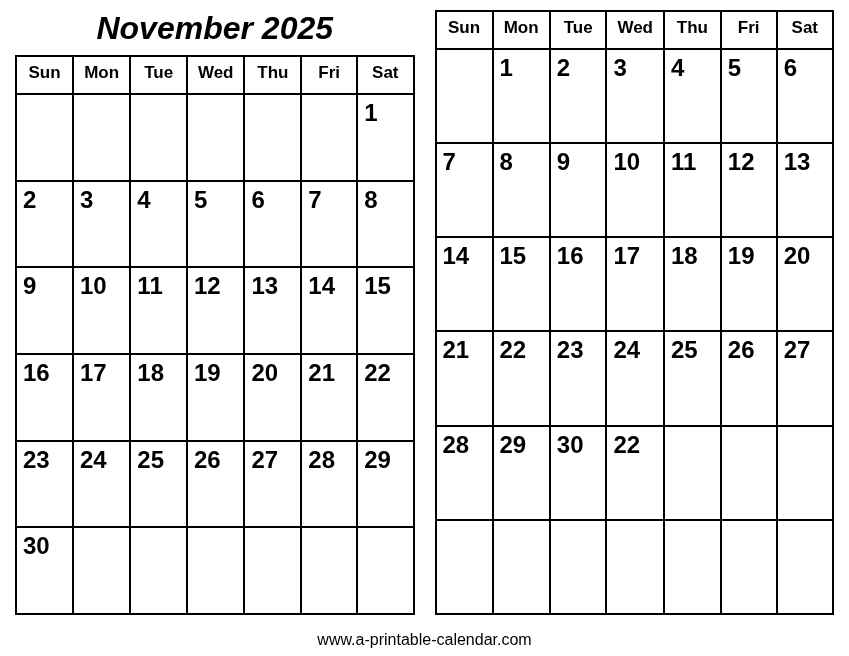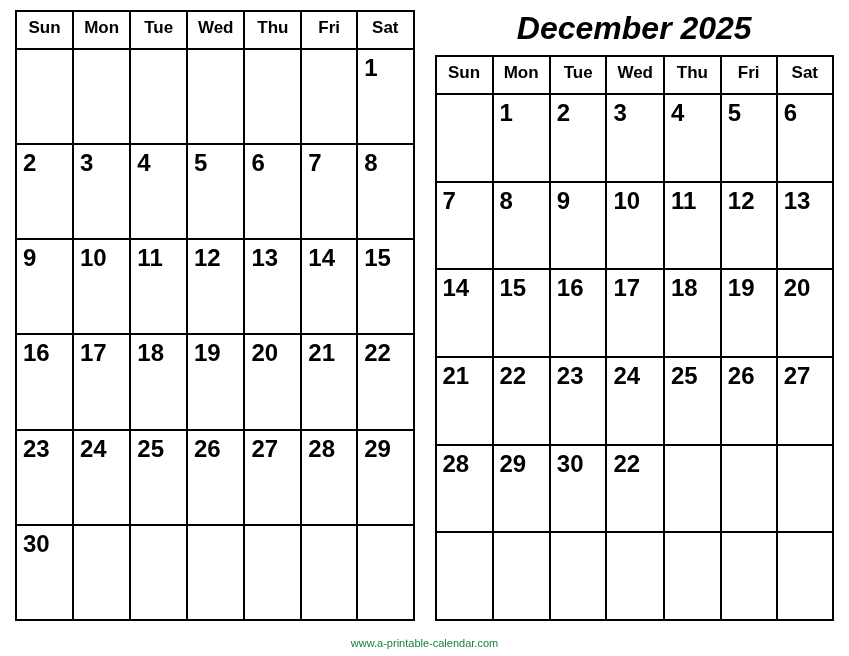--- a/index.html
+++ b/index.html
@@ -53,118 +53,118 @@
     .calendar-grid td {
       font-size: 24px;
       font-weight: bold;
       height: 72px;
       width: 58px;
     }
     .calendar-grid td.empty {
       
     }
     .footer {
-      font-size: 11px;
-      color: #15803d;
+      font-size: 16px;
+      color: #000000;
       text-align: center;
       margin-top: 16px;
       padding-bottom: 2px;
     }
   </style>
 </head>
 <body>
 
 <div class="calendars-container">
+
+  <div class="calendar">
+    <div class="calendar-title">November 2025</div>
+    <table class="calendar-grid">
+      <thead>
+        <tr>
+        <th>Sun</th>
+            <th>Mon</th>
+            <th>Tue</th>
+            <th>Wed</th>
+            <th>Thu</th>
+            <th>Fri</th>
+            <th>Sat</th>
+          </tr>
+      </thead>
+      <tbody id="november-body">
+      <tr>
+            <td class="empty"></td>
+            <td class="empty"></td>
+            <td class="empty"></td>
+            <td class="empty"></td>
+            <td class="empty"></td>
+            <td class="empty"></td>
+            <td>1</td>
+          </tr>
+          <tr>
+            <td>2</td>
+            <td>3</td>
+            <td>4</td>
+            <td>5</td>
+            <td>6</td>
+            <td>7</td>
+            <td>8</td>
+          </tr>
+          <tr>
+            <td>9</td>
+            <td>10</td>
+            <td>11</td>
+            <td>12</td>
+            <td>13</td>
+            <td>14</td>
+            <td>15</td>
+          </tr>
+          <tr>
+            <td>16</td>
+            <td>17</td>
+            <td>18</td>
+            <td>19</td>
+            <td>20</td>
+            <td>21</td>
+            <td>22</td>
+          </tr>
+          <tr>
+            <td>23</td>
+            <td>24</td>
+            <td>25</td>
+            <td>26</td>
+            <td>27</td>
+            <td>28</td>
+            <td>29</td>
+          </tr>
+          <tr>
+            <td>30</td>
+            <td class="empty"></td>
+            <td class="empty"></td>
+            <td class="empty"></td>
+            <td class="empty"></td>
+            <td class="empty"></td>
+            <td class="empty"></td>
+          </tr>
+        </tbody>
+    </table>
+  </div>
 
   <div class="calendar">
     <table class="calendar-grid">
       <thead>
         <tr>
         <th>Sun</th>
             <th>Mon</th>
             <th>Tue</th>
             <th>Wed</th>
             <th>Thu</th>
             <th>Fri</th>
             <th>Sat</th>
           </tr>
       </thead>
-      <tbody id="november-body">
-      <tr>
-            <td class="empty"></td>
-            <td class="empty"></td>
-            <td class="empty"></td>
-            <td class="empty"></td>
-            <td class="empty"></td>
-            <td class="empty"></td>
-            <td>1</td>
-          </tr>
-          <tr>
-            <td>2</td>
-            <td>3</td>
-            <td>4</td>
-            <td>5</td>
-            <td>6</td>
-            <td>7</td>
-            <td>8</td>
-          </tr>
-          <tr>
-            <td>9</td>
-            <td>10</td>
-            <td>11</td>
-            <td>12</td>
-            <td>13</td>
-            <td>14</td>
-            <td>15</td>
-          </tr>
-          <tr>
-            <td>16</td>
-            <td>17</td>
-            <td>18</td>
-            <td>19</td>
-            <td>20</td>
-            <td>21</td>
-            <td>22</td>
-          </tr>
-          <tr>
-            <td>23</td>
-            <td>24</td>
-            <td>25</td>
-            <td>26</td>
-            <td>27</td>
-            <td>28</td>
-            <td>29</td>
-          </tr>
-          <tr>
-            <td>30</td>
-            <td class="empty"></td>
-            <td class="empty"></td>
-            <td class="empty"></td>
-            <td class="empty"></td>
-            <td class="empty"></td>
-            <td class="empty"></td>
-          </tr>
-        </tbody>
-    </table>
-  </div>
-
-  <div class="calendar">
-    <div class="calendar-title">December 2025</div>
-    <table class="calendar-grid">
-      <thead>
-        <tr>
-        <th>Sun</th>
-            <th>Mon</th>
-            <th>Tue</th>
-            <th>Wed</th>
-            <th>Thu</th>
-            <th>Fri</th>
-            <th>Sat</th>
-          </tr>
-      </thead>
       <tbody id="december-body">
       <tr>
             <td class="empty"></td>
             <td>1</td>
             <td>2</td>
             <td>3</td>
             <td>4</td>
             <td>5</td>
             <td>6</td>
           </tr>

